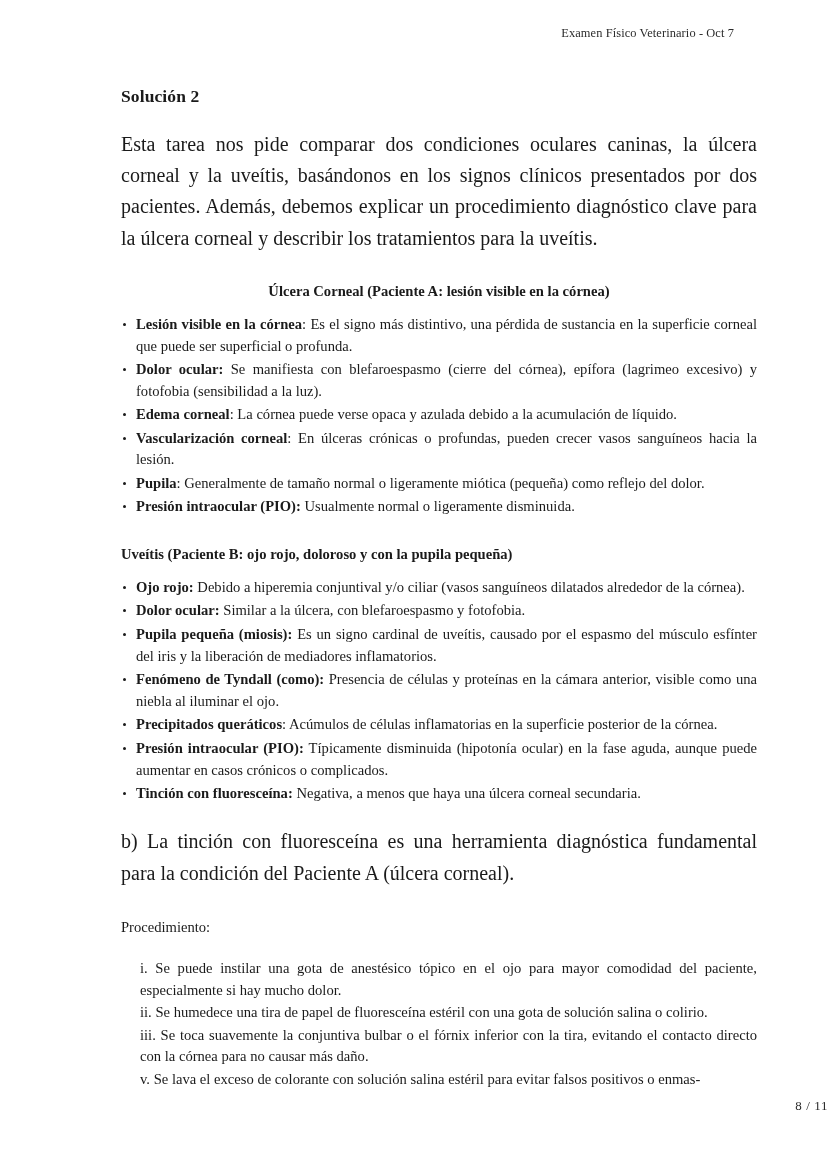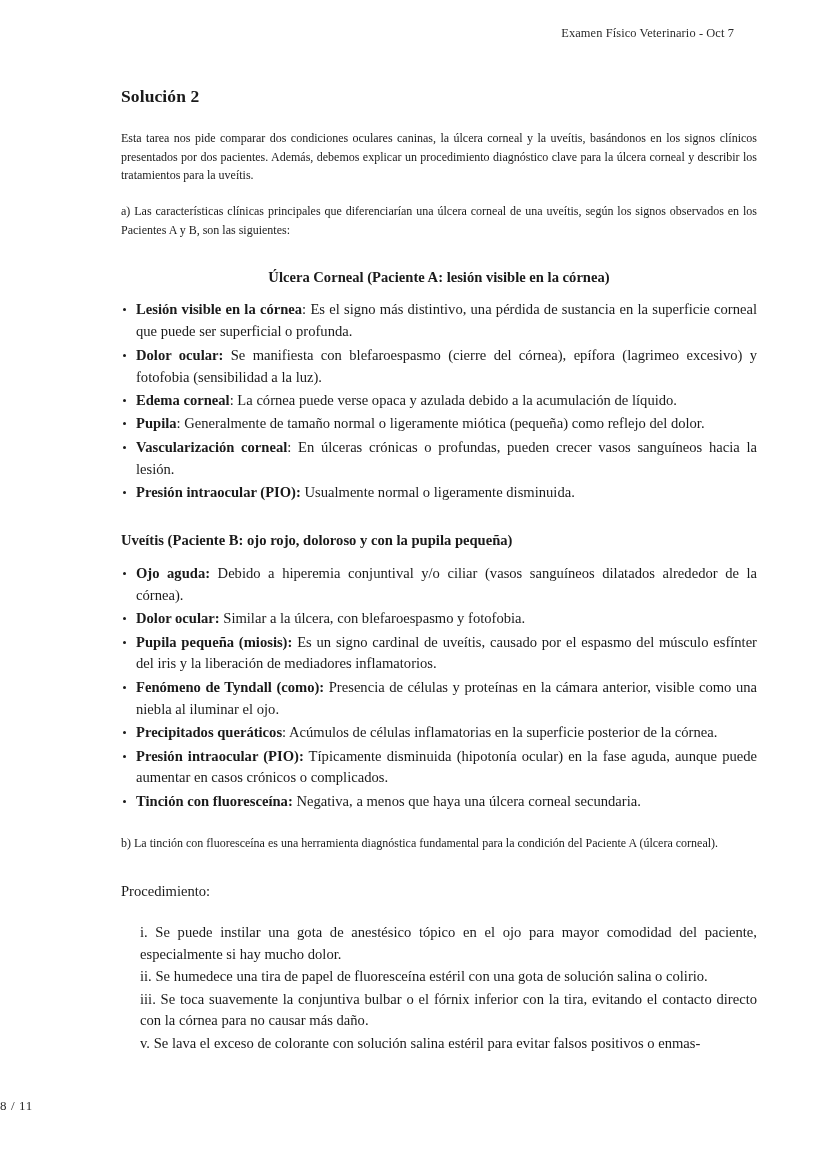--- a/index.html
+++ b/index.html
@@ -47,21 +47,21 @@
   }
 
   h1.section-title {
     font-size: 17.5px;
     font-weight: bold;
     margin: 0 0 22px 0;
     letter-spacing: 0.1px;
   }
 
   p.para {
-    font-size: 12px;
+    font-size: 20px;
     line-height: 1.56;
     margin: 0 0 17px 0;
     text-align: justify;
     text-justify: inter-word;
     hyphens: none;
   }
   p.para.tight { margin-bottom: 15px; }
 
   h2.sub-head {
     font-size: 14.6px;
@@ -118,56 +118,55 @@
     text-justify: inter-word;
     margin-bottom: 0.5px;
   }
 
   
   .page-footer {
     position: absolute;
     left: 0;
     right: 0;
     top: 1098px;
-    text-align: left;
+    text-align: right;
     font-size: 13px;
     color: #2b2b2b;
     letter-spacing: 0.6px;
   }
 </style>
 </head>
 <body>
 
 <div class="page">
 
   <div class="running-header">Examen Físico Veterinario - Oct  7</div>
 
   <div class="content">
 
     <h1 class="section-title">Solución 2</h1>
 
     <p class="para">Esta tarea nos pide comparar dos condiciones oculares caninas, la úlcera corneal y la uveítis, basándonos en los signos clínicos presentados por dos pacientes. Además, debemos explicar un procedimiento diagnóstico clave para la úlcera corneal y describir los tratamientos para la uveítis.</p>
 
-    <p class="para tight">a) Las características clínicas principales que diferenciarían una úlcera corneal de una uveítis, según los signos observados en los Pacientes A y B, son las siguientes:</p>
 
     <h2 class="sub-head first">Úlcera Corneal (Paciente A: lesión visible en la córnea)</h2>
 
     <ul class="bullets" id="ulcer-list">
         <li><span class="lead">Lesión visible en la córnea</span><span class="lead-punct">:</span><span> Es el signo más distintivo, una pérdida de sustancia en la superficie corneal que puede ser superficial o profunda.</span></li>
         <li><span class="lead">Dolor ocular:</span><span> Se manifiesta con blefaroespasmo (cierre del córnea), epífora (lagrimeo excesivo) y fotofobia (sensibilidad a la luz).</span></li>
         <li><span class="lead">Edema corneal</span><span class="lead-punct">:</span><span> La córnea puede verse opaca y azulada debido a la acumulación de líquido.</span></li>
+        <li><span class="lead">Vascularización corneal</span><span class="lead-punct">:</span><span> En úlceras crónicas o profundas, pueden crecer vasos sanguíneos hacia la lesión.</span></li>
         <li><span class="lead">Pupila</span><span class="lead-punct">:</span><span> Generalmente de tamaño normal o ligeramente miótica (pequeña) como reflejo del dolor.</span></li>
-        <li><span class="lead">Vascularización corneal</span><span class="lead-punct">:</span><span> En úlceras crónicas o profundas, pueden crecer vasos sanguíneos hacia la lesión.</span></li>
         <li><span class="lead">Presión intraocular (PIO):</span><span> Usualmente normal o ligeramente disminuida.</span></li>
       </ul>
 
     <h2 class="sub-head">Uveítis (Paciente B: ojo rojo, doloroso y con la pupila pequeña)</h2>
 
     <ul class="bullets" id="uveitis-list">
-        <li><span class="lead">Ojo aguda:</span><span> Debido a hiperemia conjuntival y/o ciliar (vasos sanguíneos dilatados alrededor de la córnea).</span></li>
+        <li><span class="lead">Ojo rojo:</span><span> Debido a hiperemia conjuntival y/o ciliar (vasos sanguíneos dilatados alrededor de la córnea).</span></li>
         <li><span class="lead">Dolor ocular:</span><span> Similar a la úlcera, con blefaroespasmo y fotofobia.</span></li>
         <li><span class="lead">Pupila pequeña (miosis):</span><span> Es un signo cardinal de uveítis, causado por el espasmo del músculo esfínter del iris y la liberación de mediadores inflamatorios.</span></li>
         <li><span class="lead">Fenómeno de Tyndall (como):</span><span> Presencia de células y proteínas en la cámara anterior, visible como una niebla al iluminar el ojo.</span></li>
         <li><span class="lead">Precipitados queráticos</span><span class="lead-punct">:</span><span> Acúmulos de células inflamatorias en la superficie posterior de la córnea.</span></li>
         <li><span class="lead">Presión intraocular (PIO):</span><span> Típicamente disminuida (hipotonía ocular) en la fase aguda, aunque puede aumentar en casos crónicos o complicados.</span></li>
         <li><span class="lead">Tinción con fluoresceína:</span><span> Negativa, a menos que haya una úlcera corneal secundaria.</span></li>
       </ul>
 
     <div class="gap-block"></div>
 

